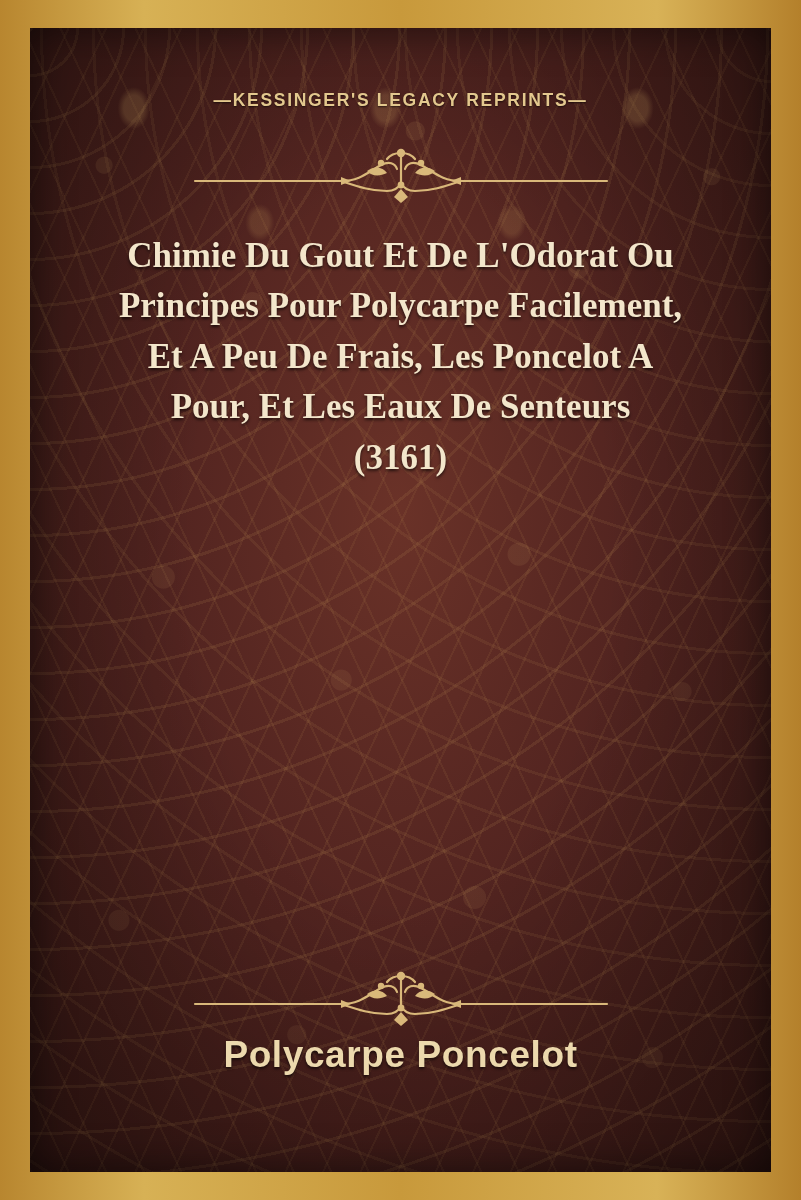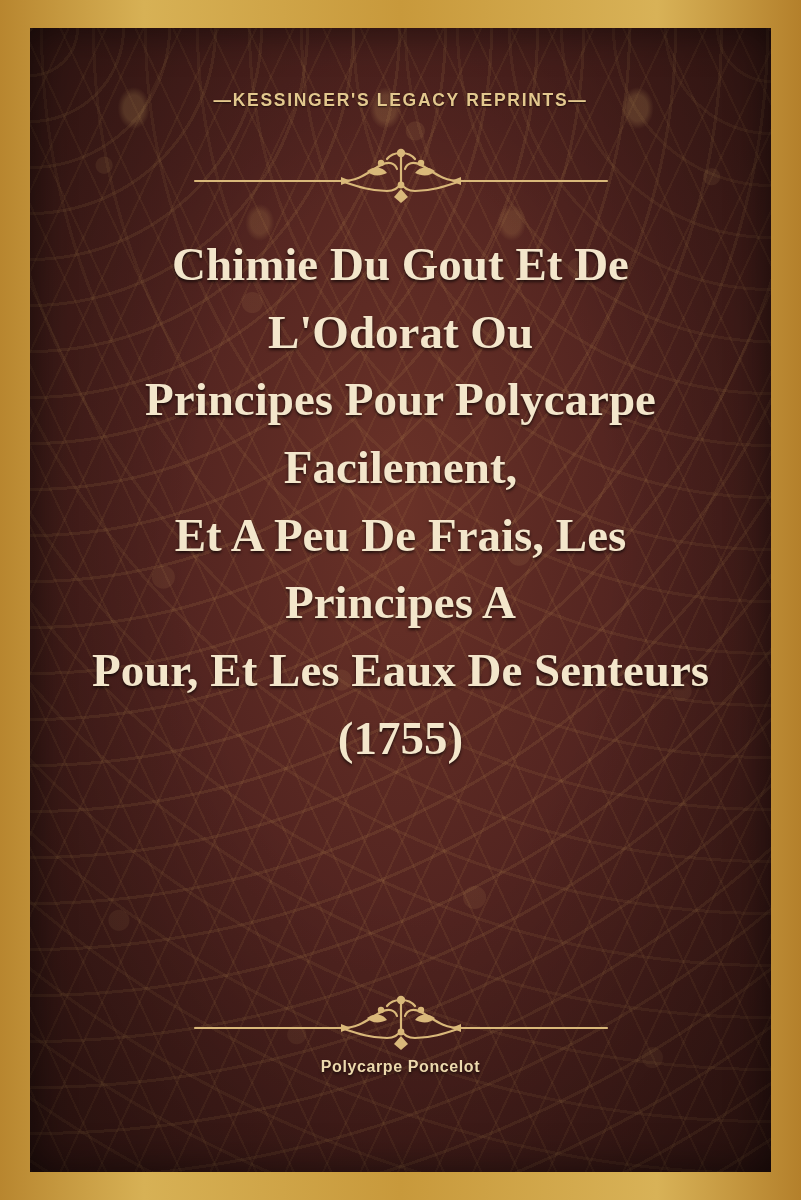--- a/index.html
+++ b/index.html
@@ -108,33 +108,33 @@
   }
 
   .title-block {
     margin-top: 28px;
     width: 640px;
     text-align: center;
   }
   .title-line {
     font-family: "Liberation Serif", serif;
     font-weight: bold;
-    font-size: 47px;
+    font-size: 35px;
     line-height: 1.44;
     color: #f3e6cb;
     text-shadow: 0 2px 3px rgba(0,0,0,0.65);
   }
 
   .spacer {
     flex: 1 1 auto;
   }
 
   .author {
     font-family: "Liberation Sans", sans-serif;
-    font-size: 16px;
+    font-size: 37px;
     font-weight: bold;
     letter-spacing: 0.6px;
     color: #ecd9ad;
     text-shadow: 0 2px 3px rgba(0,0,0,0.6);
     margin-bottom: 96px;
   }
 
   .ornament-wrap-bottom {
     margin-bottom: 8px;
   }
@@ -174,23 +174,23 @@
             <path d="M270 36 l-10 4 10 4 z"></path>
             <path d="M176 30 c 8 -6 16 -4 20 2 c -8 4 -16 3 -20 -2 z"></path>
             <path d="M244 30 c -8 -6 -16 -4 -20 2 c 8 4 16 3 20 -2 z"></path>
           </g>
         </svg>
       </div>
 
       <div class="title-block">
         <div class="title-line">Chimie Du Gout Et De L'Odorat Ou</div>
         <div class="title-line">Principes Pour Polycarpe Facilement,</div>
-        <div class="title-line">Et A Peu De Frais, Les Principes A</div>
+        <div class="title-line">Et A Peu De Frais, Les Poncelot A</div>
         <div class="title-line">Pour, Et Les Eaux De Senteurs</div>
-        <div class="title-line">(1755)</div>
+        <div class="title-line">(3161)</div>
       </div>
 
       <div class="spacer"></div>
 
       <div class="ornament bottom ornament-wrap-bottom">
         <svg width="420" height="62" viewBox="0 0 420 62" xmlns="http://www.w3.org/2000/svg" aria-hidden="true">
           <g fill="none" stroke="#d9b87a" stroke-width="2.2" stroke-linecap="round">
             <path d="M4 40 H150"></path>
             <path d="M270 40 H416"></path>
             <path d="M150 40 C 170 40, 178 30, 190 24 C 198 20, 204 22, 206 28"></path>

